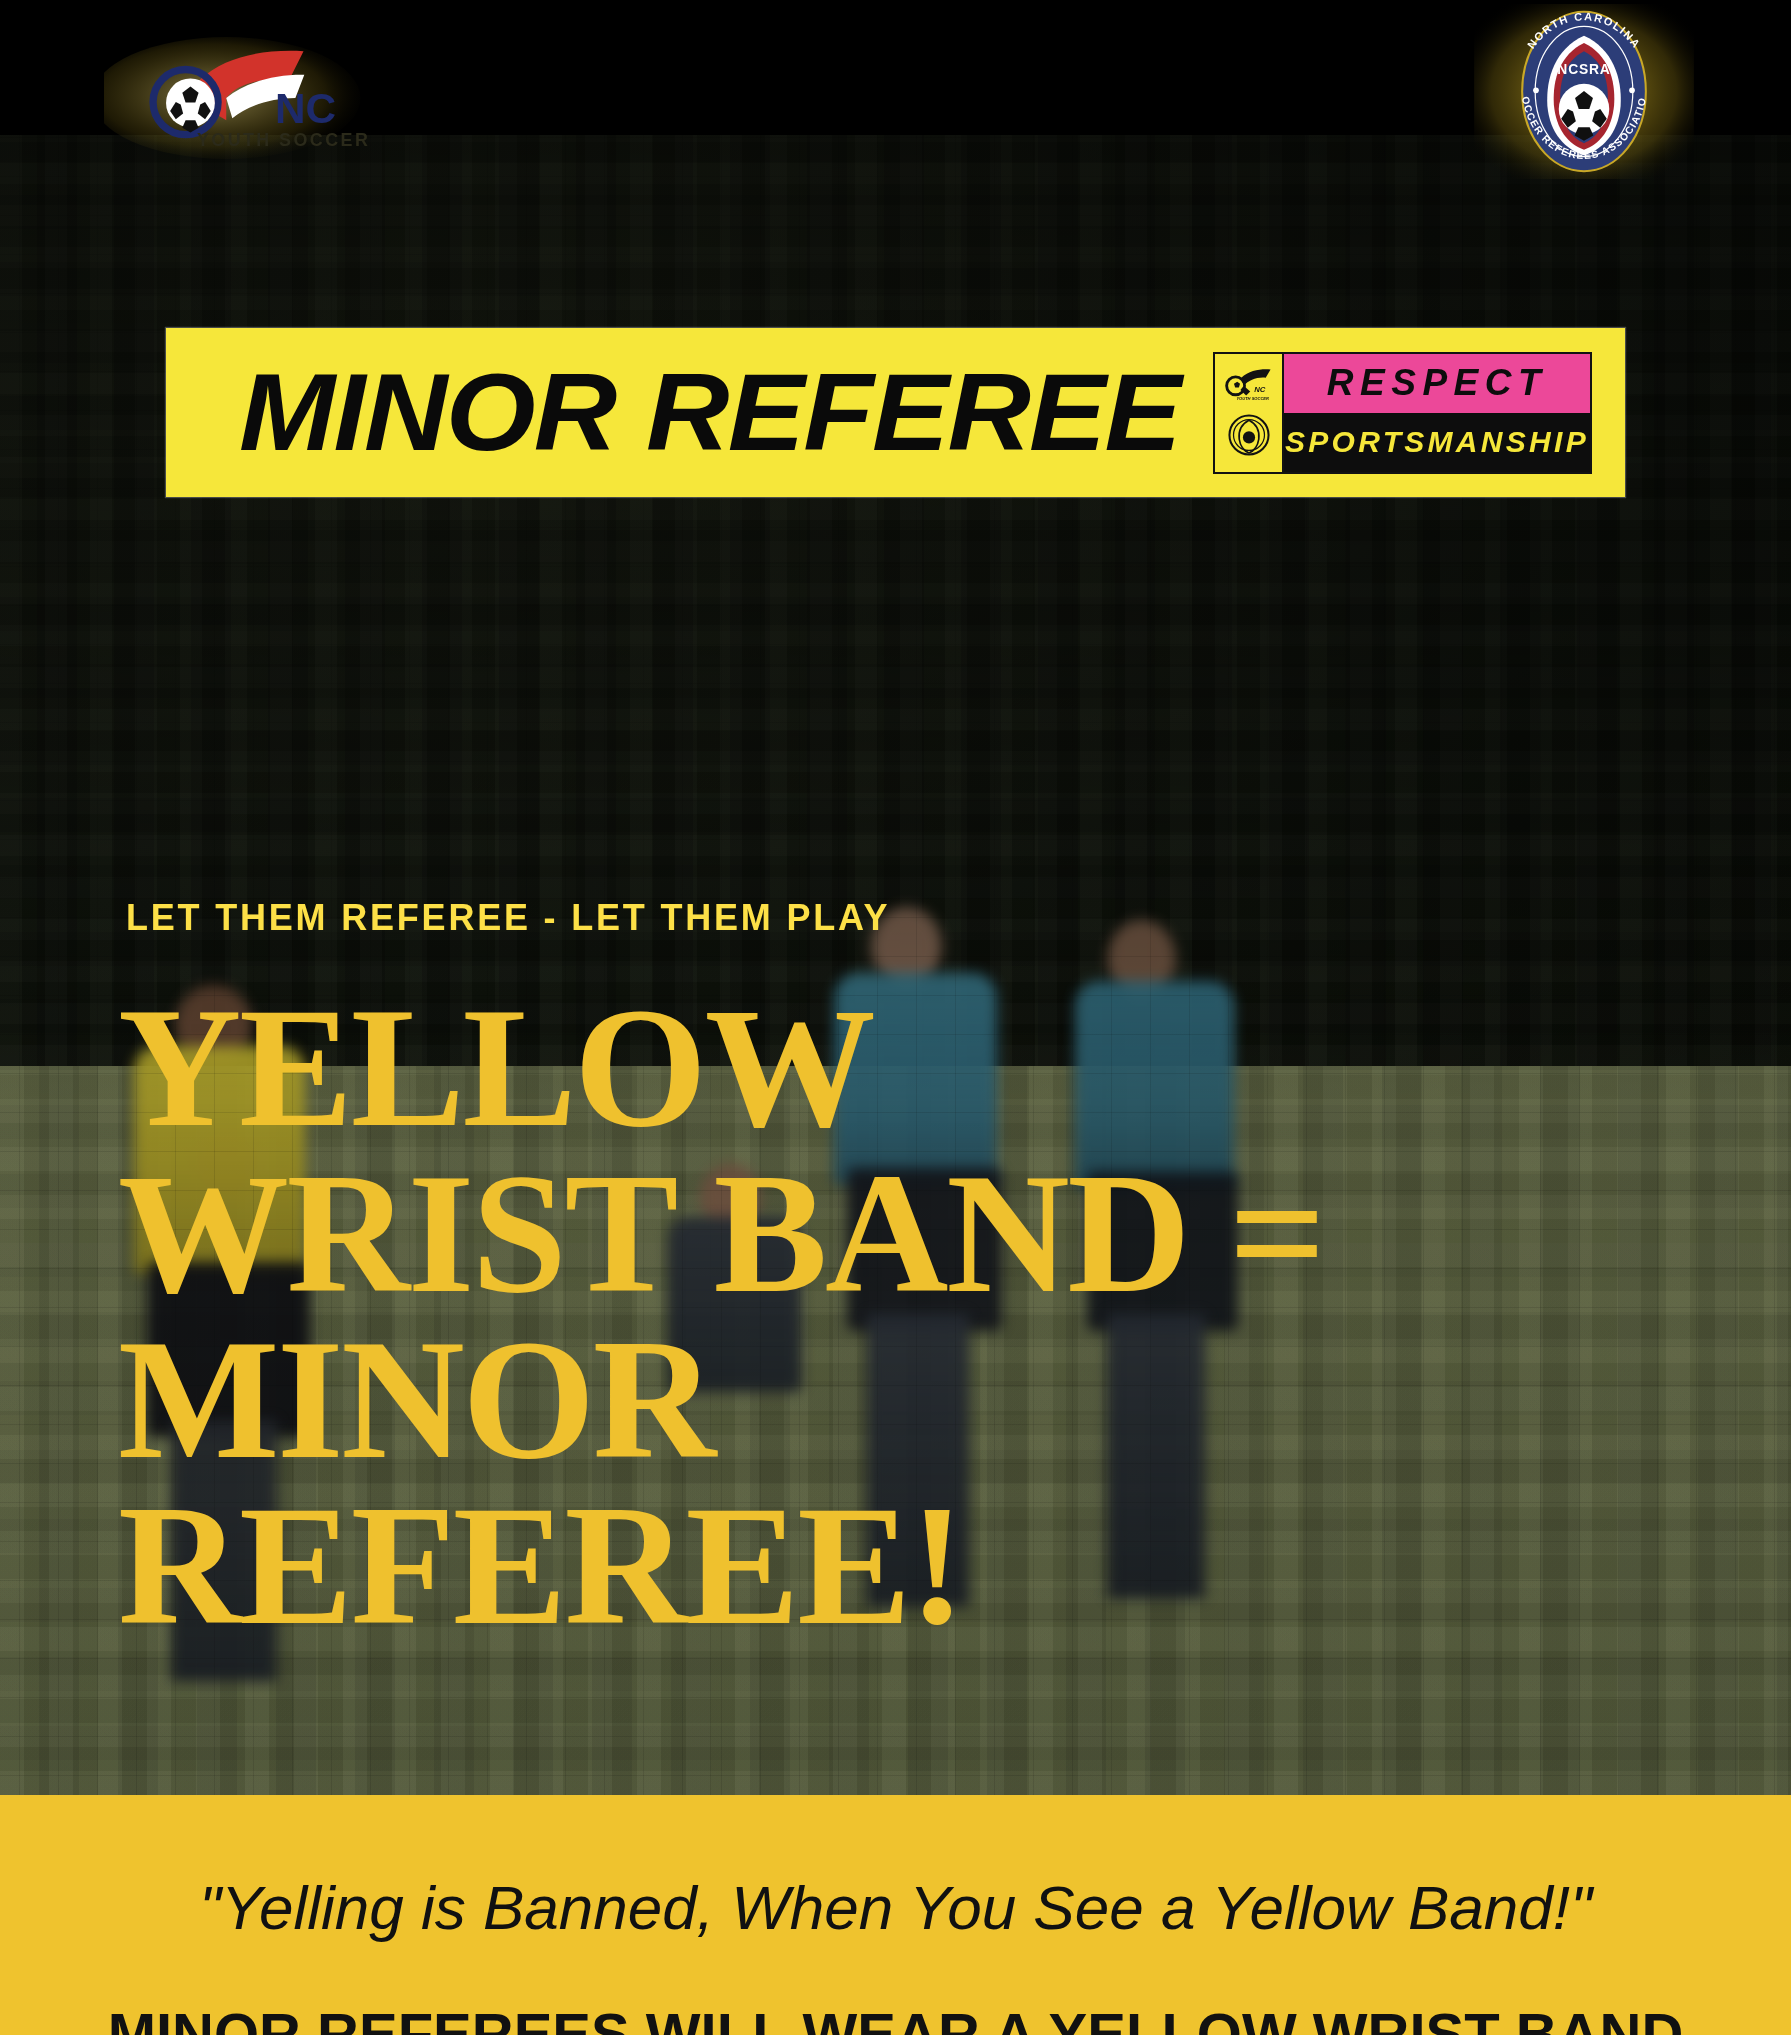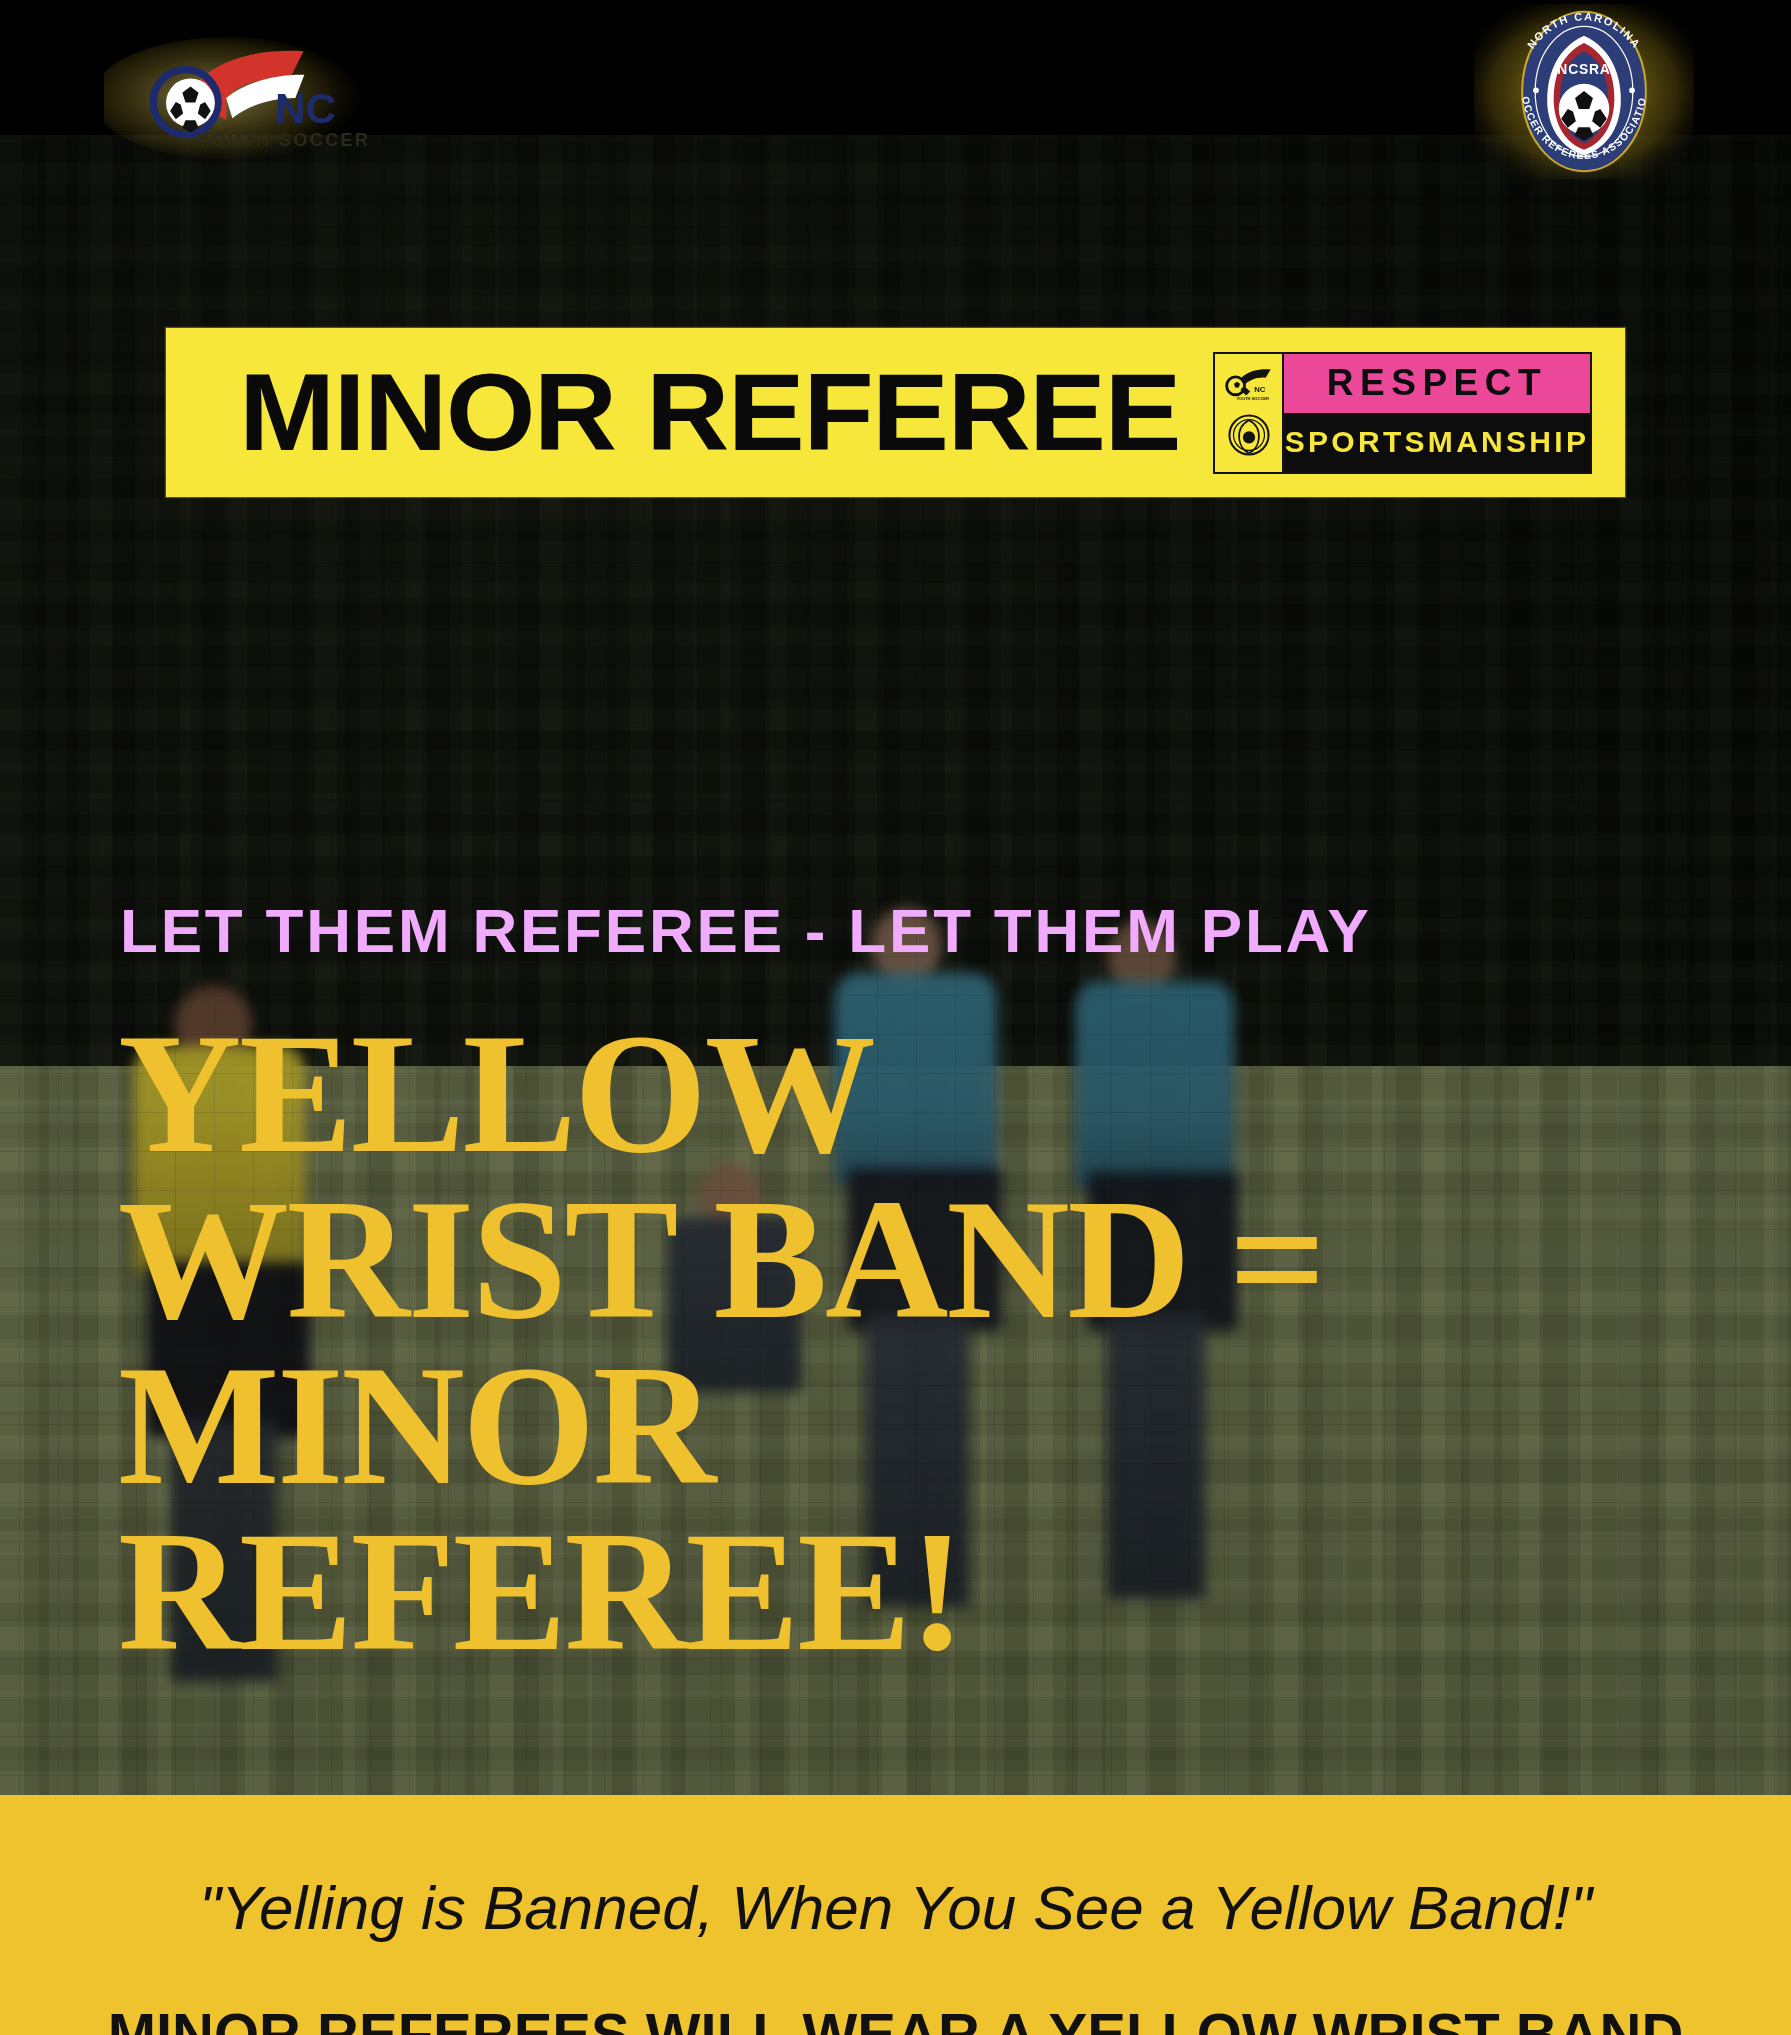--- a/index.html
+++ b/index.html
@@ -231,20 +231,21 @@
   .banner {
     position: absolute;
     left: 166px; top: 328px;
     width: 1459px;
     height: 169px;
     background: #F6E73A;
     z-index: 7;
     display: flex;
     align-items: center;
     box-shadow: 0 0 0 1.2px rgba(255,255,255,0.25);
+    font-style: italic;
   }
   .banner-title {
     flex: 0 0 auto;
     margin-left: 73px;
     font-family: "Liberation Sans Narrow", "Liberation Sans", sans-serif;
     font-weight: 700;
     font-size: 109px;
     line-height: 1;
     letter-spacing: -1.6px;
     color: #0a0a0a;
@@ -306,24 +307,24 @@
   .hero {
     position: absolute;
     left: 118px;
     top: 900px;
     width: 1343px;
     z-index: 7;
   }
   .kicker {
     font-family: "Liberation Sans Narrow", "Liberation Sans", sans-serif;
     font-weight: 700;
-    font-size: 62px;
+    font-size: 36px;
     letter-spacing: 2.8px;
-    color: #f0abfc;
-    margin: 0 0 49px 2px;
+    color: #fde047;
+    margin: 0 0 49px 8px;
     line-height: 1;
     white-space: nowrap;
   }
   .headline {
     font-family: Liberation Serif, serif;
     font-weight: 700;
     font-size: 171px;
     line-height: 0.97;
     letter-spacing: -2.4px;
     color: #EFC12E;

